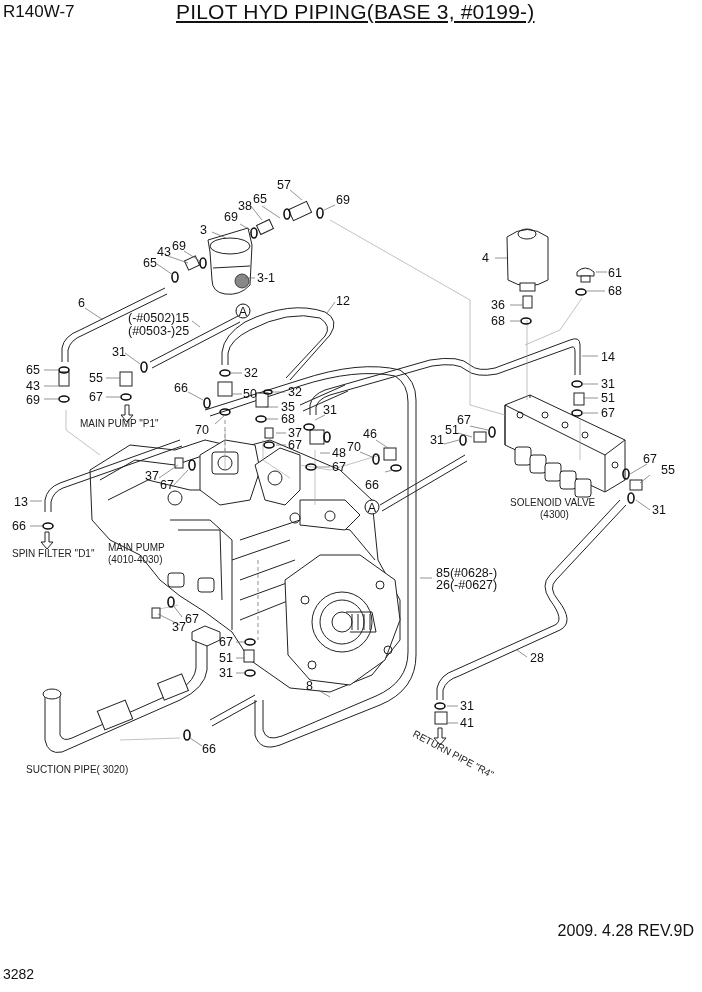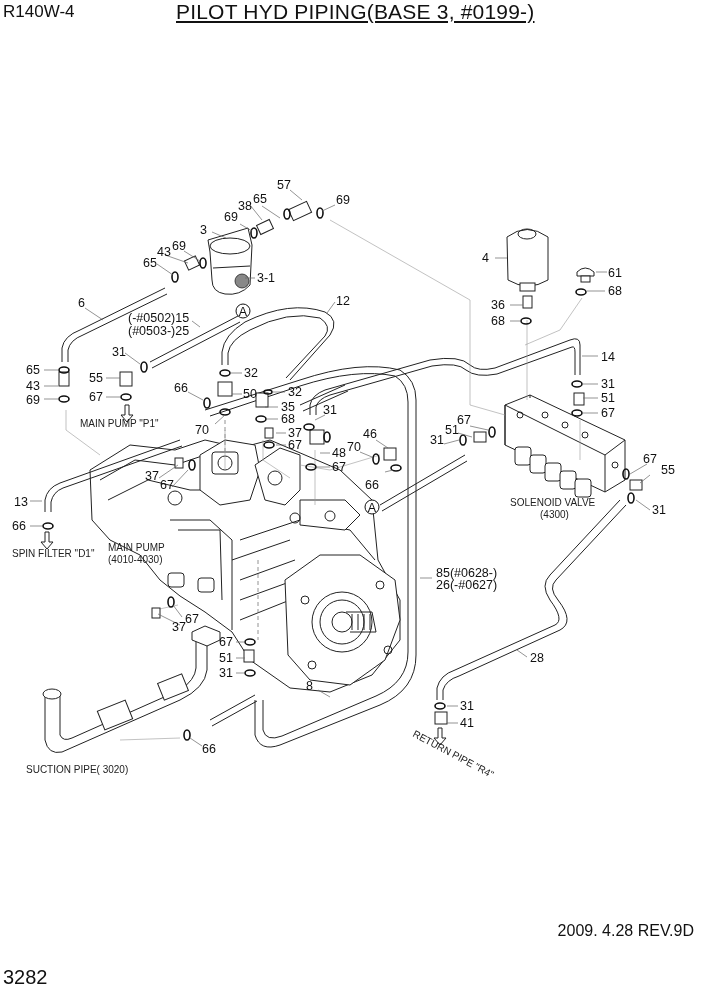--- a/index.html
+++ b/index.html
@@ -1,36 +1,36 @@
 <!DOCTYPE html>
 <html><head>
 <meta charset="utf-8">
 <style>
   html,body{margin:0;padding:0;background:#fff;}
   body{width:702px;height:992px;position:relative;overflow:hidden;font-family:"Liberation Sans",sans-serif;color:#111;}
   .hdr-model{position:absolute;left:3px;top:2px;font-size:17px;}
   .hdr-title{position:absolute;left:176px;top:0px;font-size:21px;letter-spacing:0.2px;text-decoration:underline;}
-  .ftr-page{position:absolute;left:3px;top:966px;font-size:20px;}
+  .ftr-page{position:absolute;left:3px;top:966px;font-size:14px;}
   .ftr-rev{position:absolute;right:8px;top:922px;font-size:16px;}
   svg.drawing{position:absolute;left:0;top:0;}
   .lbl{font-family:"Liberation Sans",sans-serif;font-size:12.5px;fill:#111;}
   .note{font-family:"Liberation Sans",sans-serif;font-size:10px;fill:#222;}
   .ld{stroke:#666;stroke-width:0.7;fill:none;}
   .thin{stroke:#999;stroke-width:0.6;fill:none;}
   .ln{stroke:#222;stroke-width:1;fill:none;}
   .pipe{stroke:#222;stroke-width:1;fill:none;}
   .body{stroke:#222;stroke-width:1;fill:#fff;}
   .oring{stroke:#111;stroke-width:1.6;fill:none;}
   .dash{stroke:#777;stroke-width:0.8;fill:none;stroke-dasharray:4 3;}
   .callA{fill:#fff;stroke:#111;stroke-width:1;}
 </style>
 </head>
 <body>
 
-<div class="hdr-model">R140W-4</div>
+<div class="hdr-model">R140W-7</div>
 <div class="hdr-title">PILOT HYD PIPING(BASE 3, #0199-)</div>
 
 <svg class="drawing" width="702" height="992" viewBox="0 0 702 992">
 
   <g>
     <path class="body" d="M90,470 L130,445 L175,450 L205,440 L240,448 L270,440 L305,455 L340,470 L372,500 L378,560 L400,600 L400,640 L372,675 L330,692 L290,688 L250,660 L232,632 L205,612 L180,596 L160,580 L140,555 L110,540 L92,520 Z"></path>
     <path class="ln" d="M100,480 L135,460 L175,465 L205,455"></path>
     <path class="ln" d="M108,500 L148,480 L190,490 L220,490"></path>
     <path class="ln" d="M170,520 L210,520 L232,540 L232,630"></path>
     <path class="ln" d="M178,530 L220,530 L222,600"></path>

